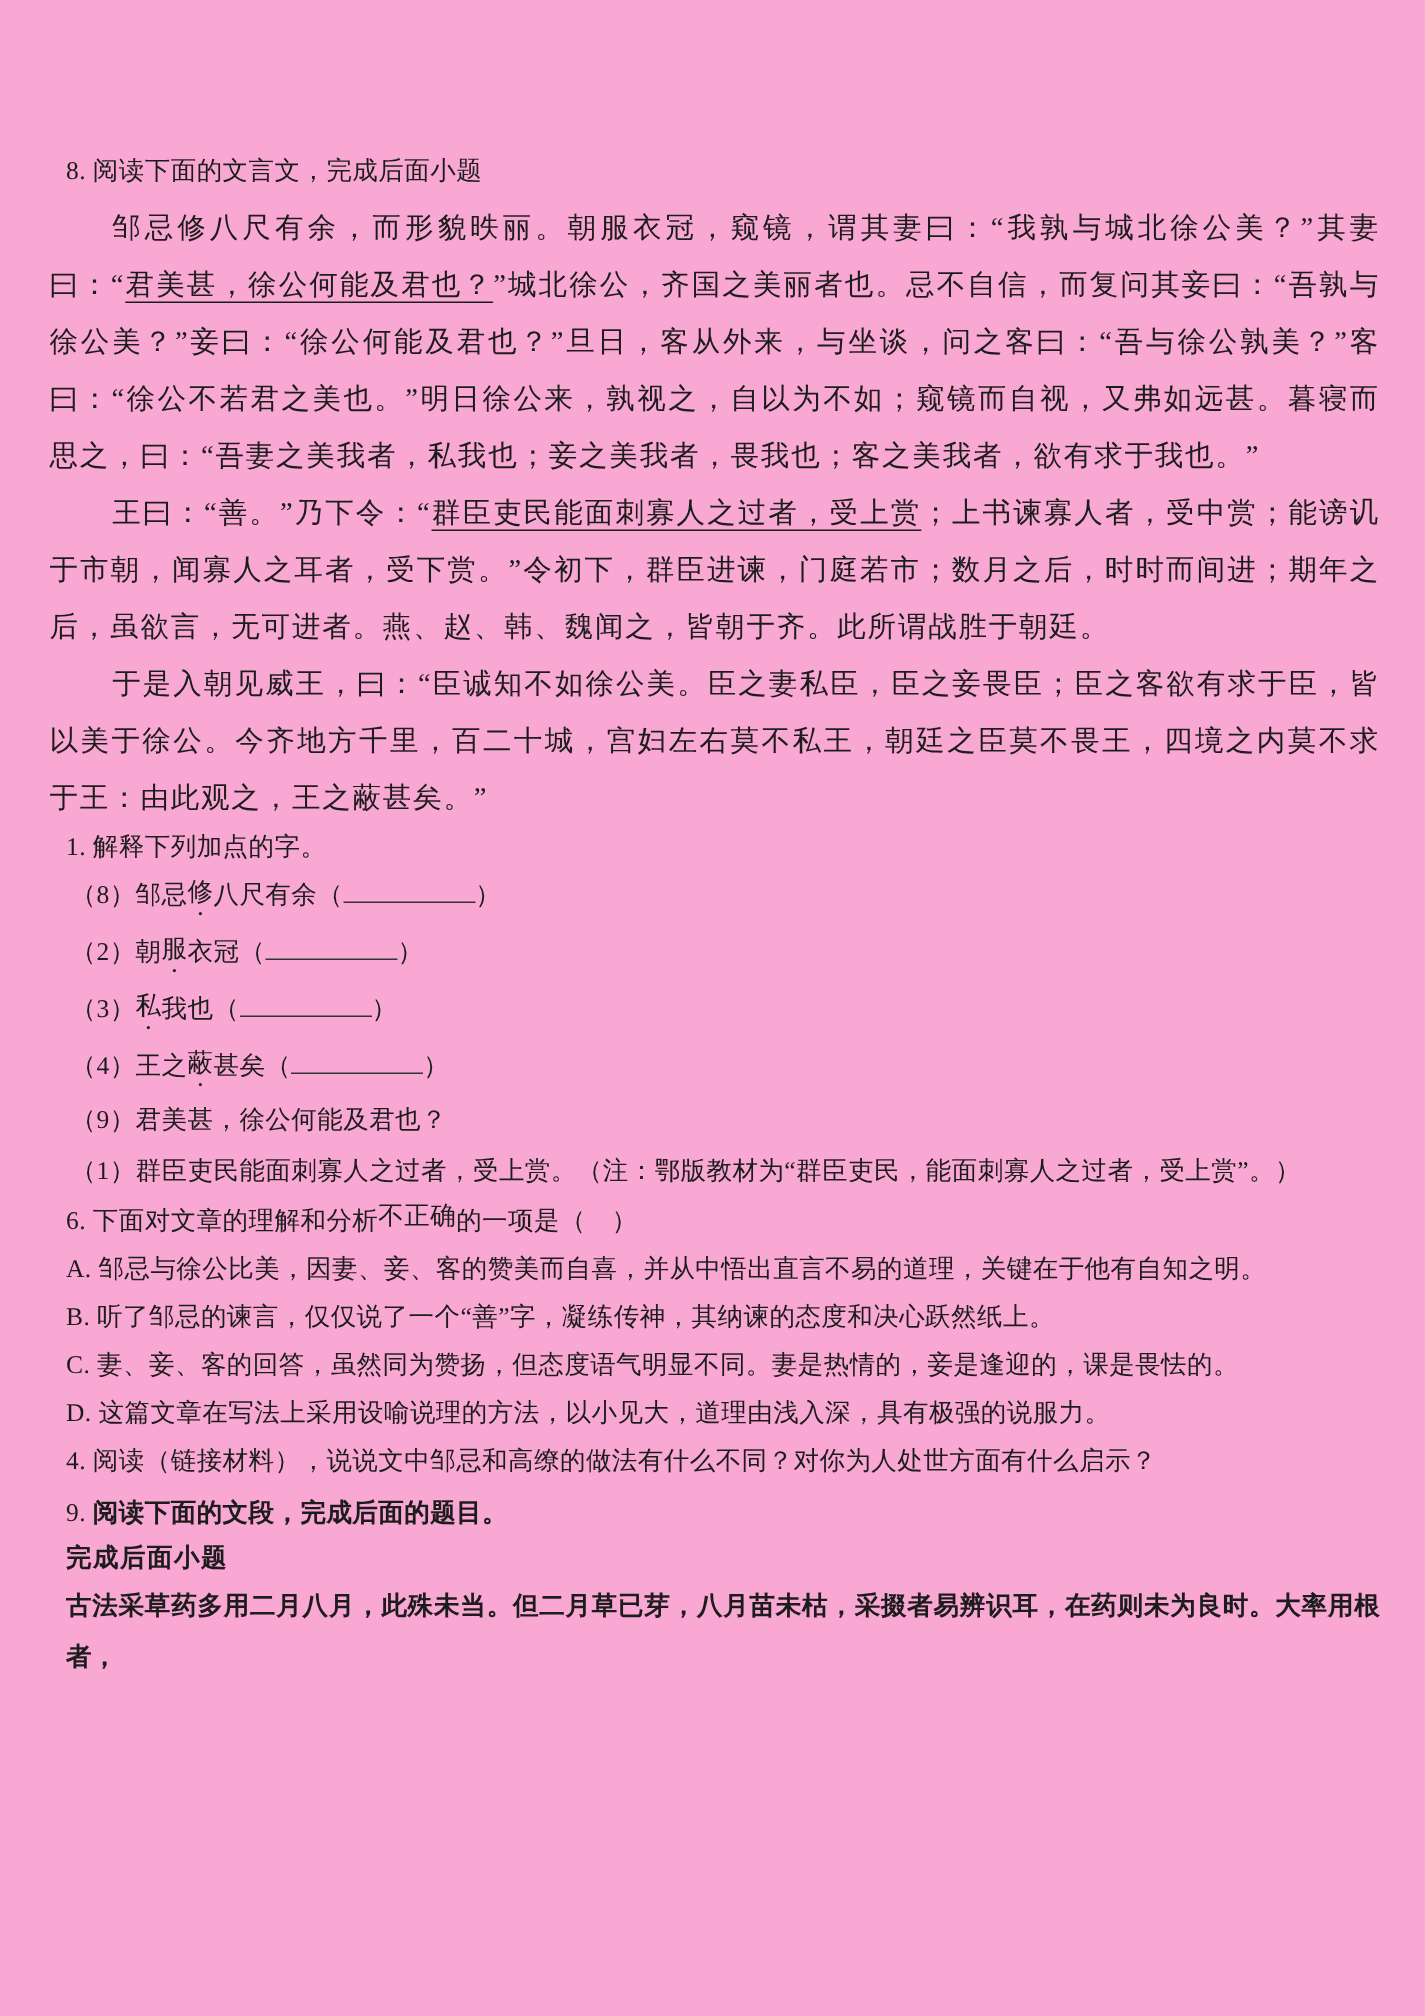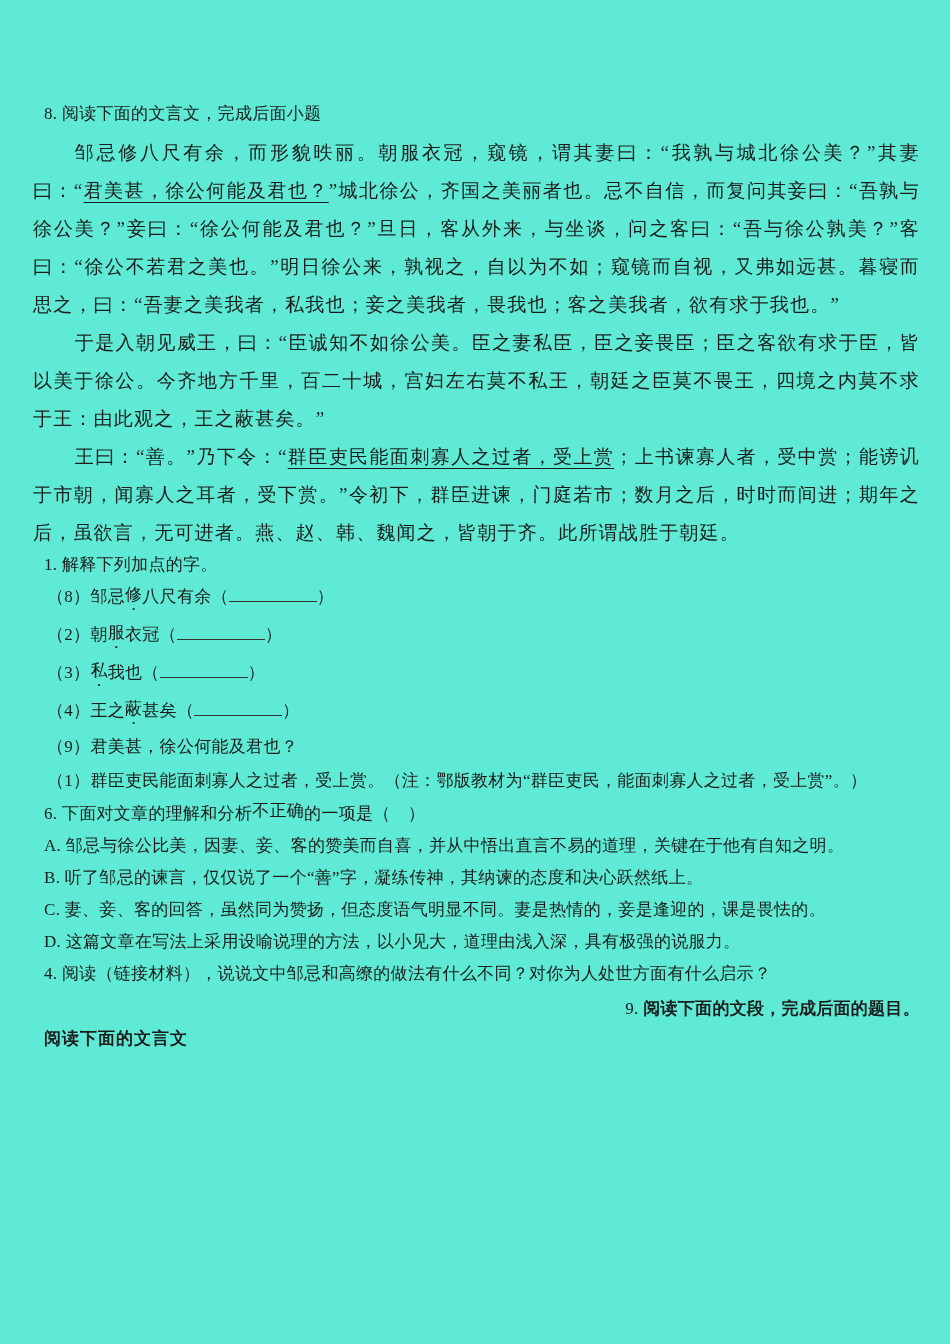--- a/index.html
+++ b/index.html
@@ -1,20 +1,20 @@
 <!DOCTYPE html>
 <html><head>
 <meta charset="utf-8">
 <style>
   html, body { margin: 0; padding: 0; background: #ffffff; }
   .page {
     position: relative;
     width: 950px;
     height: 1344px;
-    background: #5eead4;
+    background: #f9a8d4;
     box-sizing: border-box;
     padding: 100px 30px 0 33px;
     color: #1c1c1c;
     font-family: "Liberation Serif", "DejaVu Serif", serif;
     overflow: hidden;
   }
   
   .stem {
     padding-left: 11px;
     font-size: 17px;
@@ -83,21 +83,21 @@
   .material-p {
     margin: 0;
     font-size: 17px;
     line-height: 38px;
     letter-spacing: 1.2px;
     text-align: justify;
     text-indent: 2.2em;
   }
   
   .q9-section { padding-left: 11px; margin-top: 4px; }
-  .stem.q9s { padding-left: 0; line-height: 30px; text-align: right; }
+  .stem.q9s { padding-left: 0; line-height: 30px; }
   .q9-bold { font-weight: 700; }
   .q9-title {
     font-size: 17px;
     font-weight: 700;
     line-height: 30px;
     letter-spacing: 1px;
   }
   .q9-p {
     margin: 0;
     font-size: 17px;
@@ -109,23 +109,23 @@
 </style>
 </head>
 <body>
 
 <div class="page">
 
   <div class="stem q8">8. 阅读下面的文言文，完成后面小题</div>
 
   <p class="passage-p"><span>邹忌修八尺有余，而形貌昳丽。朝服衣冠，窥镜，谓其妻曰：“我孰与城北徐公美？”其妻曰：“</span><span class="u">君美甚，徐公何能及君也？</span><span>”城北徐公，齐国之美丽者也。忌不自信，而复问其妾曰：“吾孰与徐公美？”妾曰：“徐公何能及君也？”旦日，客从外来，与坐谈，问之客曰：“吾与徐公孰美？”客曰：“徐公不若君之美也。”明日徐公来，孰视之，自以为不如；窥镜而自视，又弗如远甚。暮寝而思之，曰：“吾妻之美我者，私我也；妾之美我者，畏我也；客之美我者，欲有求于我也。”</span></p>
 
+  <p class="passage-p"><span>王曰：“善。”乃下令：“</span><span class="u">群臣吏民能面刺寡人之过者，受上赏</span><span>；上书谏寡人者，受中赏；能谤讥于市朝，闻寡人之耳者，受下赏。”令初下，群臣进谏，门庭若市；数月之后，时时而间进；期年之后，虽欲言，无可进者。燕、赵、韩、魏闻之，皆朝于齐。此所谓战胜于朝廷。</span></p>
+
   <p class="passage-p">于是入朝见威王，曰：“臣诚知不如徐公美。臣之妻私臣，臣之妾畏臣；臣之客欲有求于臣，皆以美于徐公。今齐地方千里，百二十城，宫妇左右莫不私王，朝廷之臣莫不畏王，四境之内莫不求于王：由此观之，王之蔽甚矣。”</p>
-
-  <p class="passage-p"><span>王曰：“善。”乃下令：“</span><span class="u">群臣吏民能面刺寡人之过者，受上赏</span><span>；上书谏寡人者，受中赏；能谤讥于市朝，闻寡人之耳者，受下赏。”令初下，群臣进谏，门庭若市；数月之后，时时而间进；期年之后，虽欲言，无可进者。燕、赵、韩、魏闻之，皆朝于齐。此所谓战胜于朝廷。</span></p>
 
   <div class="stem q1s">1. 解释下列加点的字。</div>
 
   <div class="item-line"><span>（8）邹忌</span><span class="dot-char">修</span><span>八尺有余（</span><span class="blank"></span><span>）</span></div>
 
   <div class="item-line"><span>（2）朝</span><span class="dot-char">服</span><span>衣冠（</span><span class="blank"></span><span>）</span></div>
 
   <div class="item-line"><span>（3）</span><span class="dot-char">私</span><span>我也（</span><span class="blank"></span><span>）</span></div>
 
   <div class="item-line"><span>（4）王之</span><span class="dot-char">蔽</span><span>甚矣（</span><span class="blank"></span><span>）</span></div>
@@ -137,16 +137,17 @@
 
   <div class="option-line">A. 邹忌与徐公比美，因妻、妾、客的赞美而自喜，并从中悟出直言不易的道理，关键在于他有自知之明。</div>
   <div class="option-line">B. 听了邹忌的谏言，仅仅说了一个“善”字，凝练传神，其纳谏的态度和决心跃然纸上。</div>
   <div class="option-line">C. 妻、妾、客的回答，虽然同为赞扬，但态度语气明显不同。妻是热情的，妾是逢迎的，课是畏怯的。</div>
   <div class="option-line">D. 这篇文章在写法上采用设喻说理的方法，以小见大，道理由浅入深，具有极强的说服力。</div>
 
   <div class="stem q4s">4. 阅读（链接材料），说说文中邹忌和高缭的做法有什么不同？对你为人处世方面有什么启示？</div>
 
   <div class="q9-section">
     <div class="stem q9s"><span>9. </span><span class="q9-bold">阅读下面的文段，完成后面的题目。</span></div>
-    <div class="q9-title">阅读下面的文言文</div>
+    <div class="q9-title">完成后面小题</div>
+    <p class="q9-p">古法采草药多用二月八月，此殊未当。但二月草已芽，八月苗未枯，采掇者易辨识耳，在药则未为良时。大率用根者，</p>
   </div>
 
 </div>
 
 </body></html>

